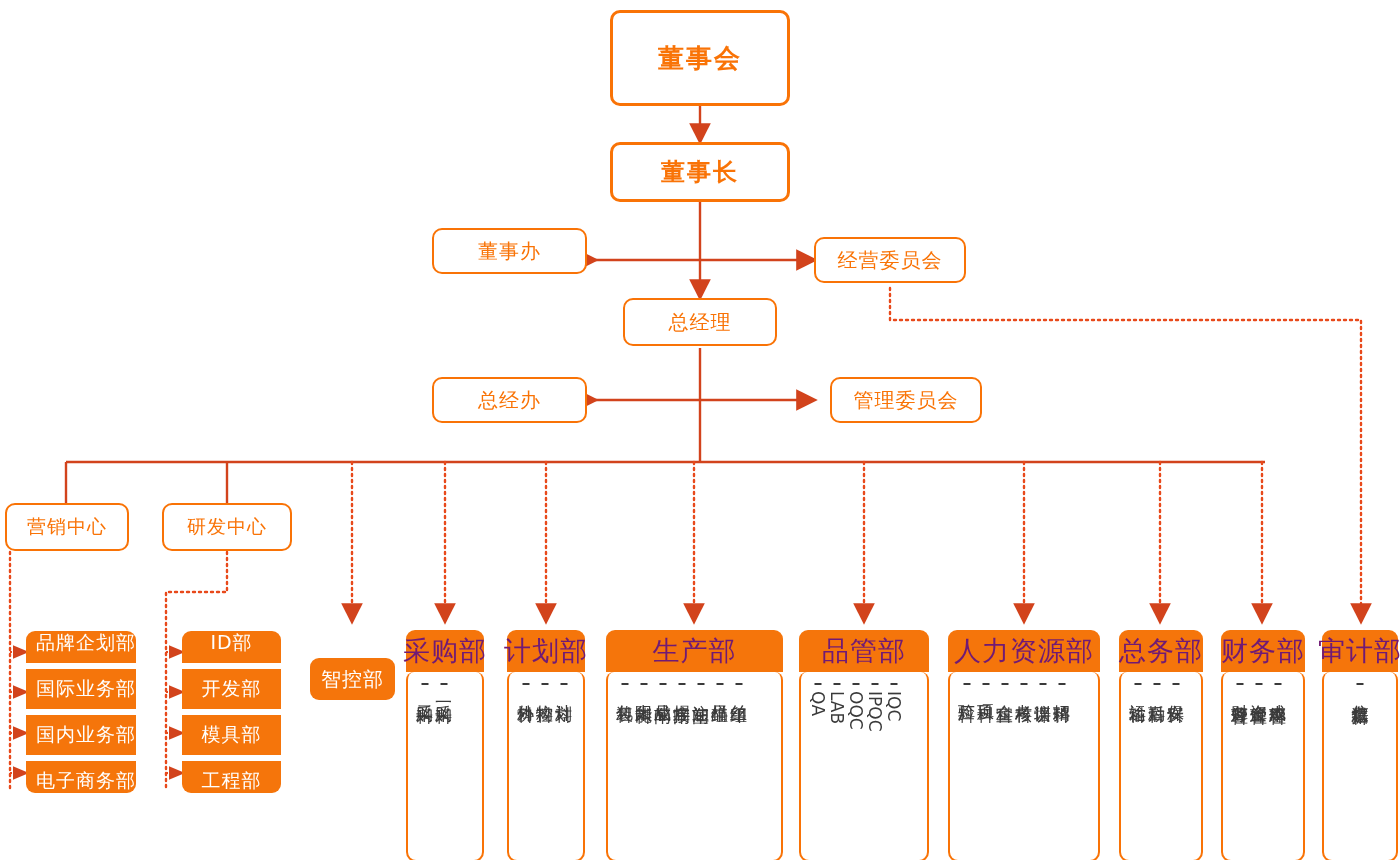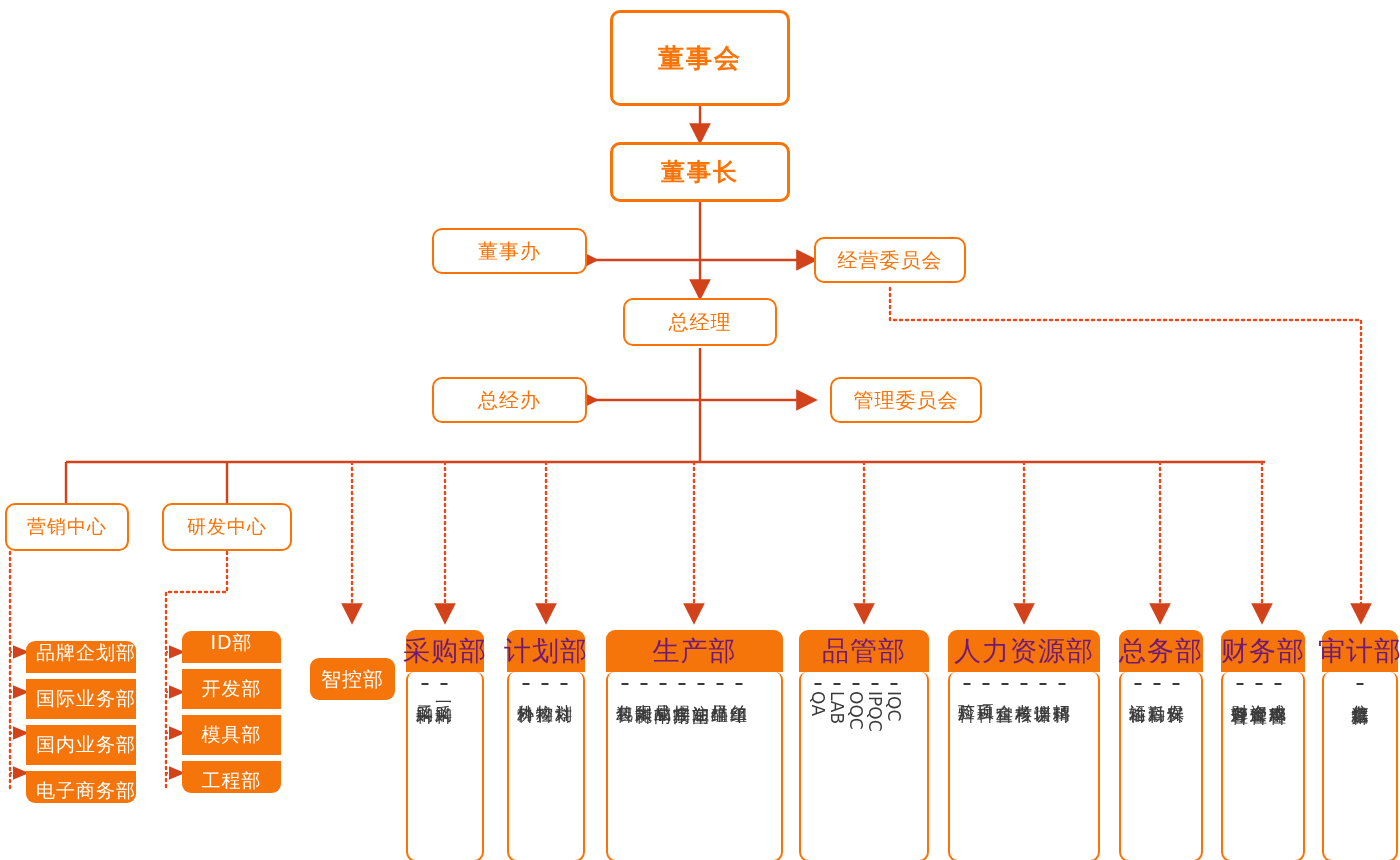--- a/index.html
+++ b/index.html
@@ -170,21 +170,21 @@
     <span>管理委员会</span>
   </div>
 
   <div class="center-node" style="left:5px;top:503px;width:124px;height:48px;">
     <span>营销中心</span>
   </div>
   <div class="center-node" style="left:162px;top:503px;width:130px;height:48px;">
     <span>研发中心</span>
   </div>
 
-  <div class="panel-solid" style="left:26px;top:631px;width:110px;height:162px;margin-top:10px;">
+  <div class="panel-solid" style="left:26px;top:631px;width:110px;height:162px;">
     <div class="sub">品牌企划部</div>
     <div class="sub">国际业务部</div>
     <div class="sub">国内业务部</div>
     <div class="sub">电子商务部</div>
   </div>
 
   <div class="panel-solid" style="left:182px;top:631px;width:99px;height:162px;">
     <div class="sub">ID部</div>
     <div class="sub">开发部</div>
     <div class="sub">模具部</div>

